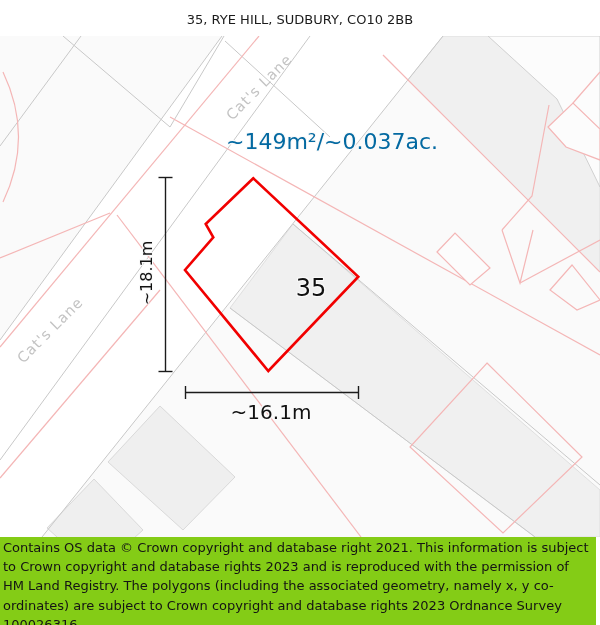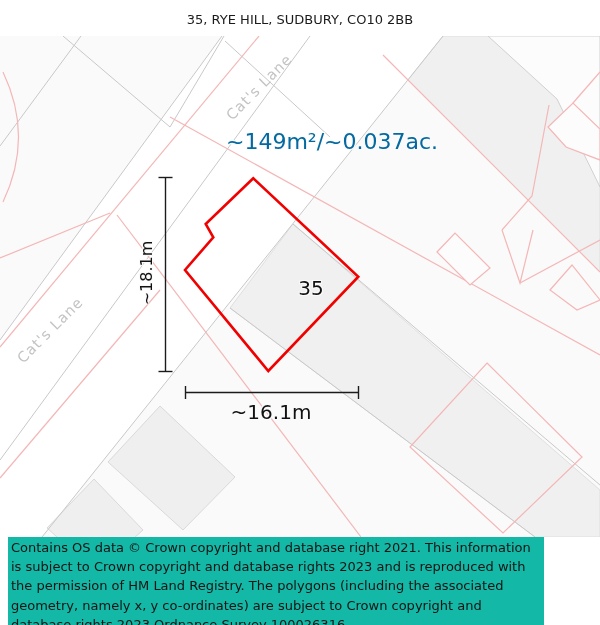--- a/index.html
+++ b/index.html
@@ -20,33 +20,33 @@
     position:absolute;top:36px;left:0;width:600px;height:501px;
     background:#fafafa;overflow:hidden;z-index:10;
   }
   .map svg{position:absolute;top:0;left:0;}
   .maplabel{
     position:absolute;white-space:nowrap;
     transform:translate(-50%,-50%);
     text-shadow:-1px -1px 0 #fafafa,1px -1px 0 #fafafa,-1px 1px 0 #fafafa,1px 1px 0 #fafafa;
   }
   .area-label{left:288px;top:105px;font-size:22px;color:#0369a1;margin-left:44px;}
-  .plot-number{left:311px;top:252px;font-size:20px;color:#111;}
+  .plot-number{left:311px;top:252px;font-size:24px;color:#111;}
   .dim-v{left:146px;top:237px;font-size:16px;color:#111;transform:translate(-50%,-50%) rotate(-90deg);}
   .dim-h{left:271px;top:376px;font-size:20px;color:#111;}
   .street{
     position:absolute;font-size:14.5px;letter-spacing:1px;color:#c3c3c3;
     white-space:nowrap;text-shadow:none;
   }
   .street-top{left:259px;top:51px;transform:translate(-50%,-50%) rotate(-45deg);}
   .street-left{left:50px;top:294px;transform:translate(-50%,-50%) rotate(-45deg);}
   
   .footer{
-    position:absolute;top:537px;left:8px;width:536px;height:88px;
-    background:#14b8a6;z-index:30;
+    position:absolute;top:537px;left:0;width:596px;height:88px;
+    background:#84cc16;z-index:30;
   }
   .footer p{
     margin:0;padding:1px 2px 0 3px;font-size:13px;line-height:19.2px;color:#141414;
   }
 </style>
 </head>
 <body>
 
 <div class="page">
 

